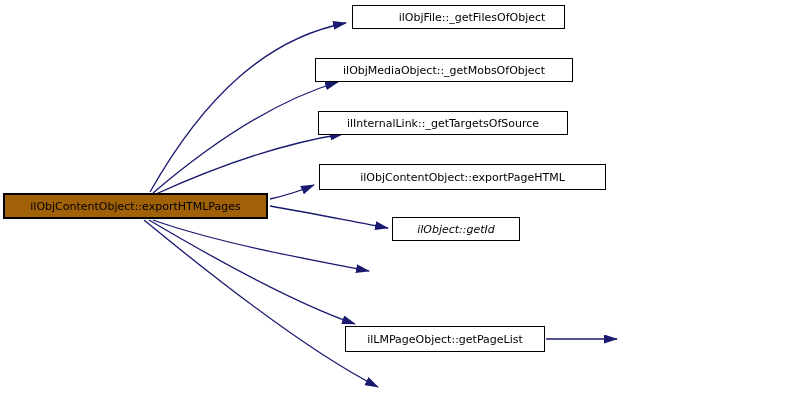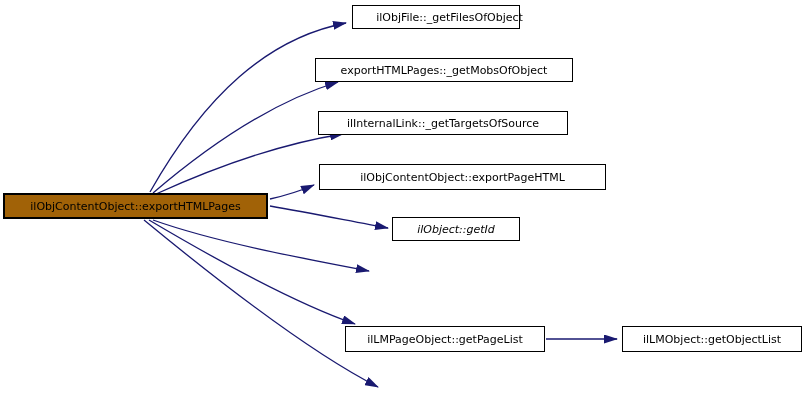--- a/index.html
+++ b/index.html
@@ -64,29 +64,28 @@
     <path class="edge" d="M 270 199 C 288 195, 300 191, 314 185" marker-end="url(#arrow)"></path>
     <path class="edge" d="M 270 206 C 310 213, 350 221, 388 228" marker-end="url(#arrow)"></path>
     <path class="edge" d="M 153 220 C 215 242, 300 258, 369 271" marker-end="url(#arrow)"></path>
     <path class="edge" d="M 149 220 C 225 265, 300 305, 355 324" marker-end="url(#arrow)"></path>
     <path class="edge" d="M 144 220 C 235 295, 315 355, 378 387" marker-end="url(#arrow)"></path>
     <path class="edge" d="M 546 339 L 617 339" marker-end="url(#arrow)"></path>
   </svg>
 
   <div class="node main" style="left:3px; top:193px; width:265px; height:26px;">ilObjContentObject::exportHTMLPages</div>
 
-  <div class="node" style="left:352px; top:5px; width:168px; height:24px;padding-left:27px;">ilObjFile::_getFilesOfObject</div>
+  <div class="node" style="left:352px; top:5px; width:213px; height:24px;padding-left:27px;">ilObjFile::_getFilesOfObject</div>
 
-  <div class="node" style="left:315px; top:58px; width:258px; height:24px;">exportHTMLPages::_getMobsOfObject</div>
+  <div class="node" style="left:315px; top:58px; width:258px; height:24px;">ilObjMediaObject::_getMobsOfObject</div>
 
   <div class="node" style="left:318px; top:111px; width:250px; height:24px;text-align:center;">ilInternalLink::_getTargetsOfSource</div>
 
   <div class="node" style="left:319px; top:164px; width:287px; height:26px;">ilObjContentObject::exportPageHTML</div>
 
   <div class="node" style="left:392px; top:217px; width:128px; height:24px;font-style:italic;">ilObject::getId</div>
 
 
   <div class="node" style="left:345px; top:326px; width:200px; height:26px;">ilLMPageObject::getPageList</div>
 
-  <div class="node" style="left:622px; top:326px; width:180px; height:26px;">ilLMObject::getObjectList</div>
 
 
 </div>
 
 </body></html>

